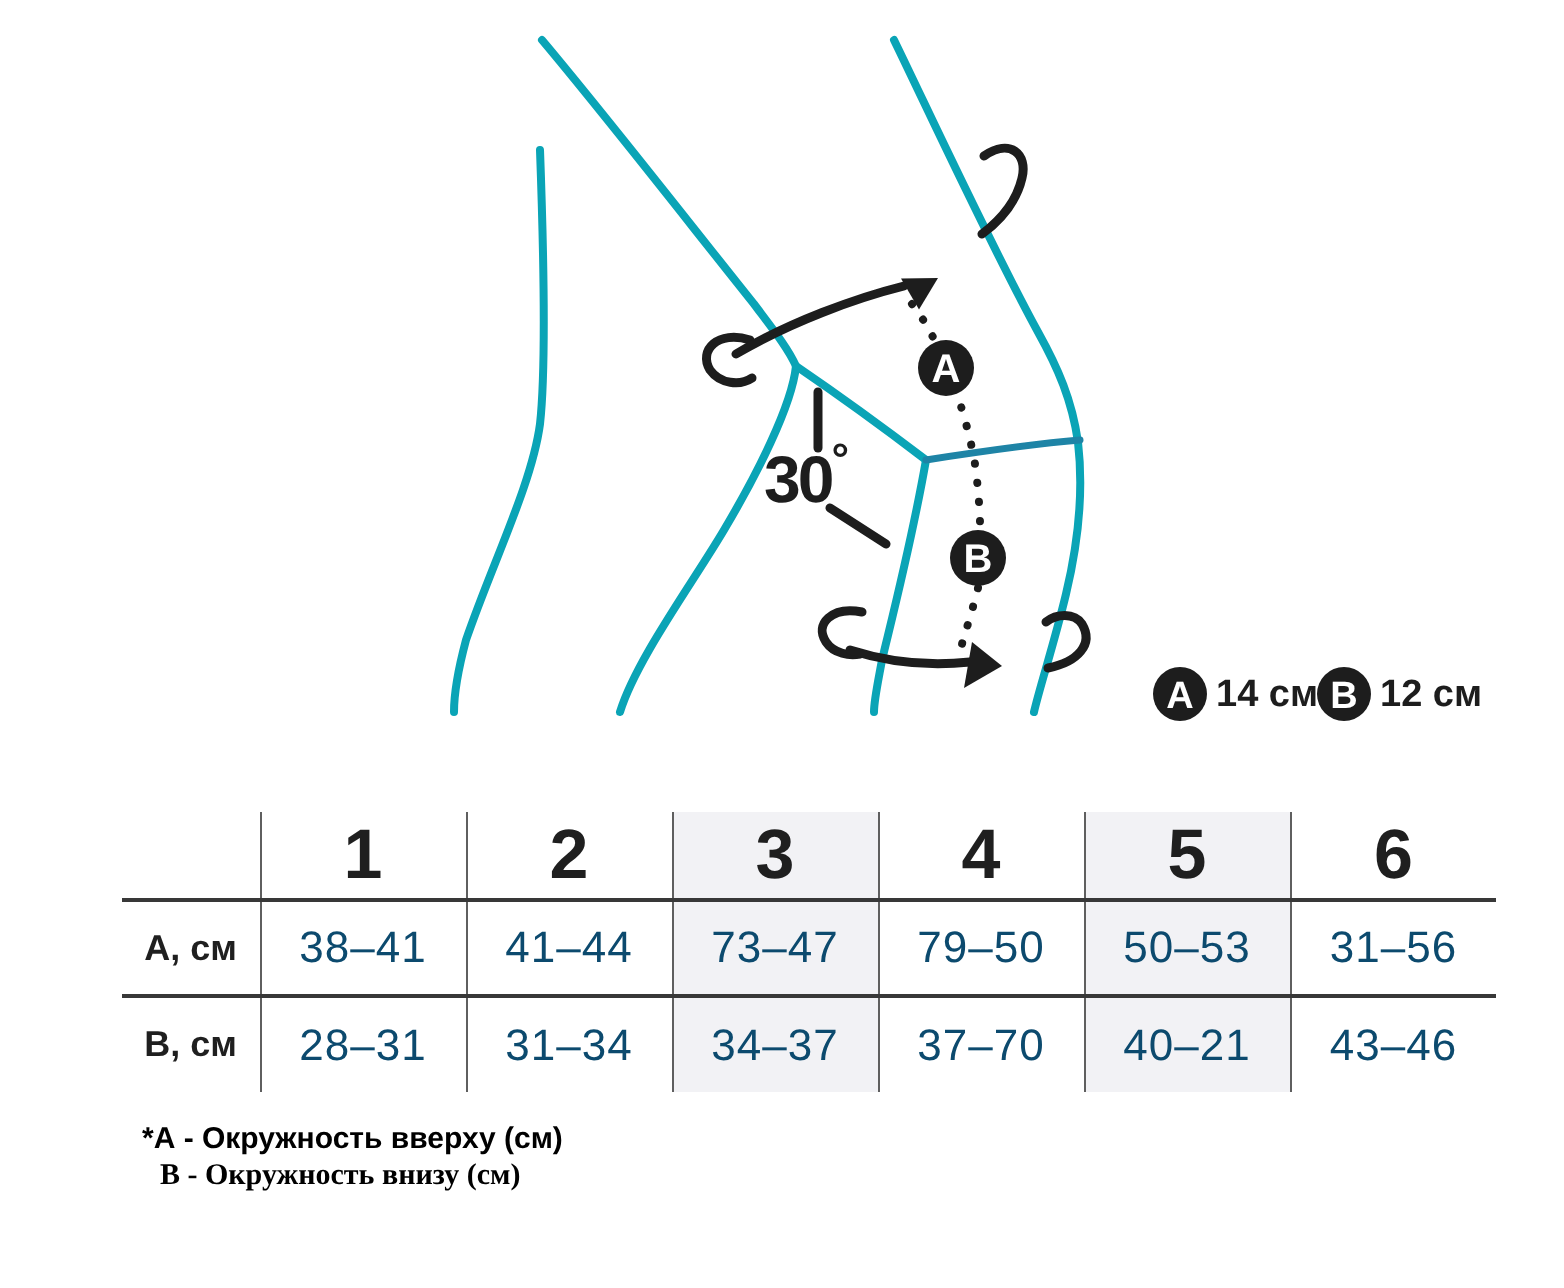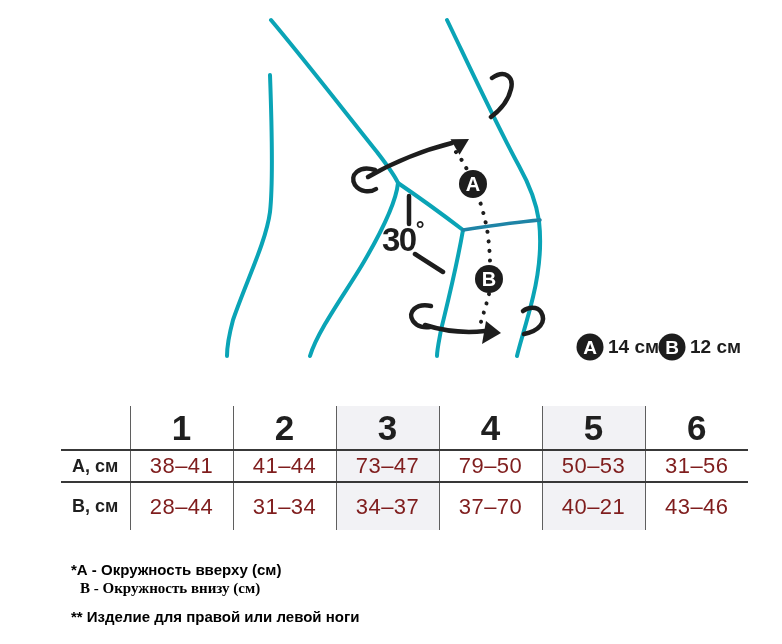--- a/index.html
+++ b/index.html
@@ -14,25 +14,25 @@
   table.size-table {
     position:absolute; left:61px; top:406px; width:687px;
     border-collapse:collapse; table-layout:fixed;
   }
   .size-table th, .size-table td { padding:0; text-align:center; vertical-align:middle; }
   .size-table thead tr { height:44px; }
   .size-table thead th {
     font-size:35px; font-weight:bold; color:#1f1f1f;
     border-bottom:2px solid #383838;
   }
-  .size-table tbody tr.row-a { height:32px; }
+  .size-table tbody tr.row-a { height:48px; }
   .size-table tbody tr.row-a th, .size-table tbody tr.row-a td { border-bottom:2px solid #383838; }
   .size-table tbody tr.row-b { height:48px; }
   .size-table tbody th { font-size:18px; font-weight:bold; color:#1f1f1f; }
-  .size-table td { font-size:22px; font-weight:400; color:#7f1d1d; letter-spacing:0.5px; }
+  .size-table td { font-size:22px; font-weight:400; color:#0c4a6e; letter-spacing:0.5px; }
   .size-table th:not(:first-child), .size-table td:not(:first-child) { border-left:1px solid #5f5f5f; }
   col.shaded { background:#f2f2f5; }
 
   
   .footnotes {
     position:absolute; left:71px; top:560px;
     font-size:15px; font-weight:bold; color:#000000; line-height:19px;
   }
   .footnotes .fn2 { padding-left:9px;font-family:Liberation Serif, serif; }
   .footnotes .fn3 { margin-top:9px; }
@@ -118,29 +118,28 @@
         <th>А, см</th>
         <td>38–41</td>
         <td>41–44</td>
         <td>73–47</td>
         <td>79–50</td>
         <td>50–53</td>
         <td>31–56</td>
       </tr>
       <tr class="row-b">
         <th>В, см</th>
-        <td>28–44</td>
+        <td>28–31</td>
         <td>31–34</td>
         <td>34–37</td>
         <td>37–70</td>
         <td>40–21</td>
         <td>43–46</td>
       </tr>
     </tbody>
   </table>
 
   <div class="footnotes">
     <div class="fn1">*А - Окружность вверху (см)</div>
     <div class="fn2">В - Окружность внизу (см)</div>
-    <div class="fn3">** Изделие для правой или левой ноги</div>
   </div>
 
 </div>
 
 </body></html>

